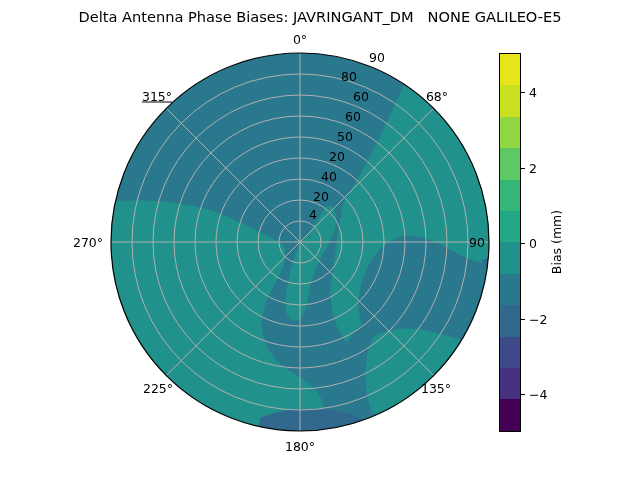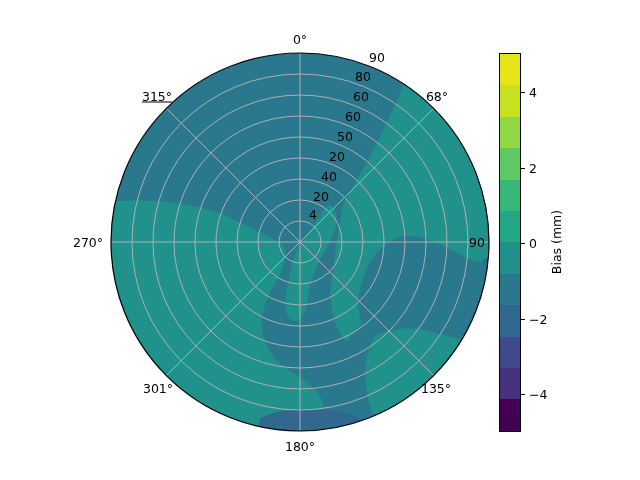--- a/index.html
+++ b/index.html
@@ -81,20 +81,21 @@
     white-space: nowrap;
     transform: translate(-50%, -50%) rotate(-90deg);
     transform-origin: center center;
   }
 </style>
 </head>
 <body>
 
 <div id="figure">
 
+  <div id="title">Delta Antenna Phase Biases: JAVRINGANT_DM   NONE GALILEO-E5</div>
 
   <div id="polar-axes">
     <svg id="polar-svg" width="380" height="380" viewBox="0 0 380 380">
       <defs>
         <clipPath id="diskClip">
           <circle cx="190" cy="190" r="189"></circle>
         </clipPath>
       </defs>
 
       <g clip-path="url(#diskClip)">
@@ -147,32 +148,32 @@
 
       <circle cx="190" cy="190" r="189" fill="none" stroke="#000000" stroke-width="1.2"></circle>
     </svg>
   </div>
 
   <div class="tick-label theta-label" style="left:300px; top:39px;">0°</div>
   <div class="tick-label theta-label" style="left:437px; top:96px;">68°</div>
   <div class="tick-label theta-label" style="left:477px; top:242px;">90</div>
   <div class="tick-label theta-label" style="left:436px; top:388px;">135°</div>
   <div class="tick-label theta-label" style="left:300px; top:446px;">180°</div>
-  <div class="tick-label theta-label" style="left:158px; top:388px;">301°</div>
+  <div class="tick-label theta-label" style="left:158px; top:388px;">225°</div>
   <div class="tick-label theta-label" style="left:88px;  top:242px;">270°</div>
   <div class="tick-label theta-label" style="left:157px; top:96px;text-decoration:underline;">315°</div>
 
   <div class="tick-label r-label" style="left:313px; top:214px;">4</div>
   <div class="tick-label r-label" style="left:321px; top:196px;text-align:right;">20</div>
   <div class="tick-label r-label" style="left:329px; top:176px;">40</div>
   <div class="tick-label r-label" style="left:337px; top:156px;">20</div>
   <div class="tick-label r-label" style="left:345px; top:136px;">50</div>
   <div class="tick-label r-label" style="left:353px; top:116px;">60</div>
   <div class="tick-label r-label" style="left:361px; top:96px;">60</div>
-  <div class="tick-label r-label" style="left:363px; top:76px;">80</div>
+  <div class="tick-label r-label" style="left:349px; top:76px;">80</div>
   <div class="tick-label r-label" style="left:377px; top:57px;">90</div>
 
   <div id="colorbar-axes">
     <div class="cb-band" style="height:8.334%; background:#e7e419;"></div>
     <div class="cb-band" style="height:8.334%; background:#c8e020;"></div>
     <div class="cb-band" style="height:8.334%; background:#90d743;"></div>
     <div class="cb-band" style="height:8.334%; background:#5ec962;"></div>
     <div class="cb-band" style="height:8.334%; background:#35b779;"></div>
     <div class="cb-band" style="height:8.334%; background:#22a884;"></div>
     <div class="cb-band" style="height:8.334%; background:#21918c;"></div>

